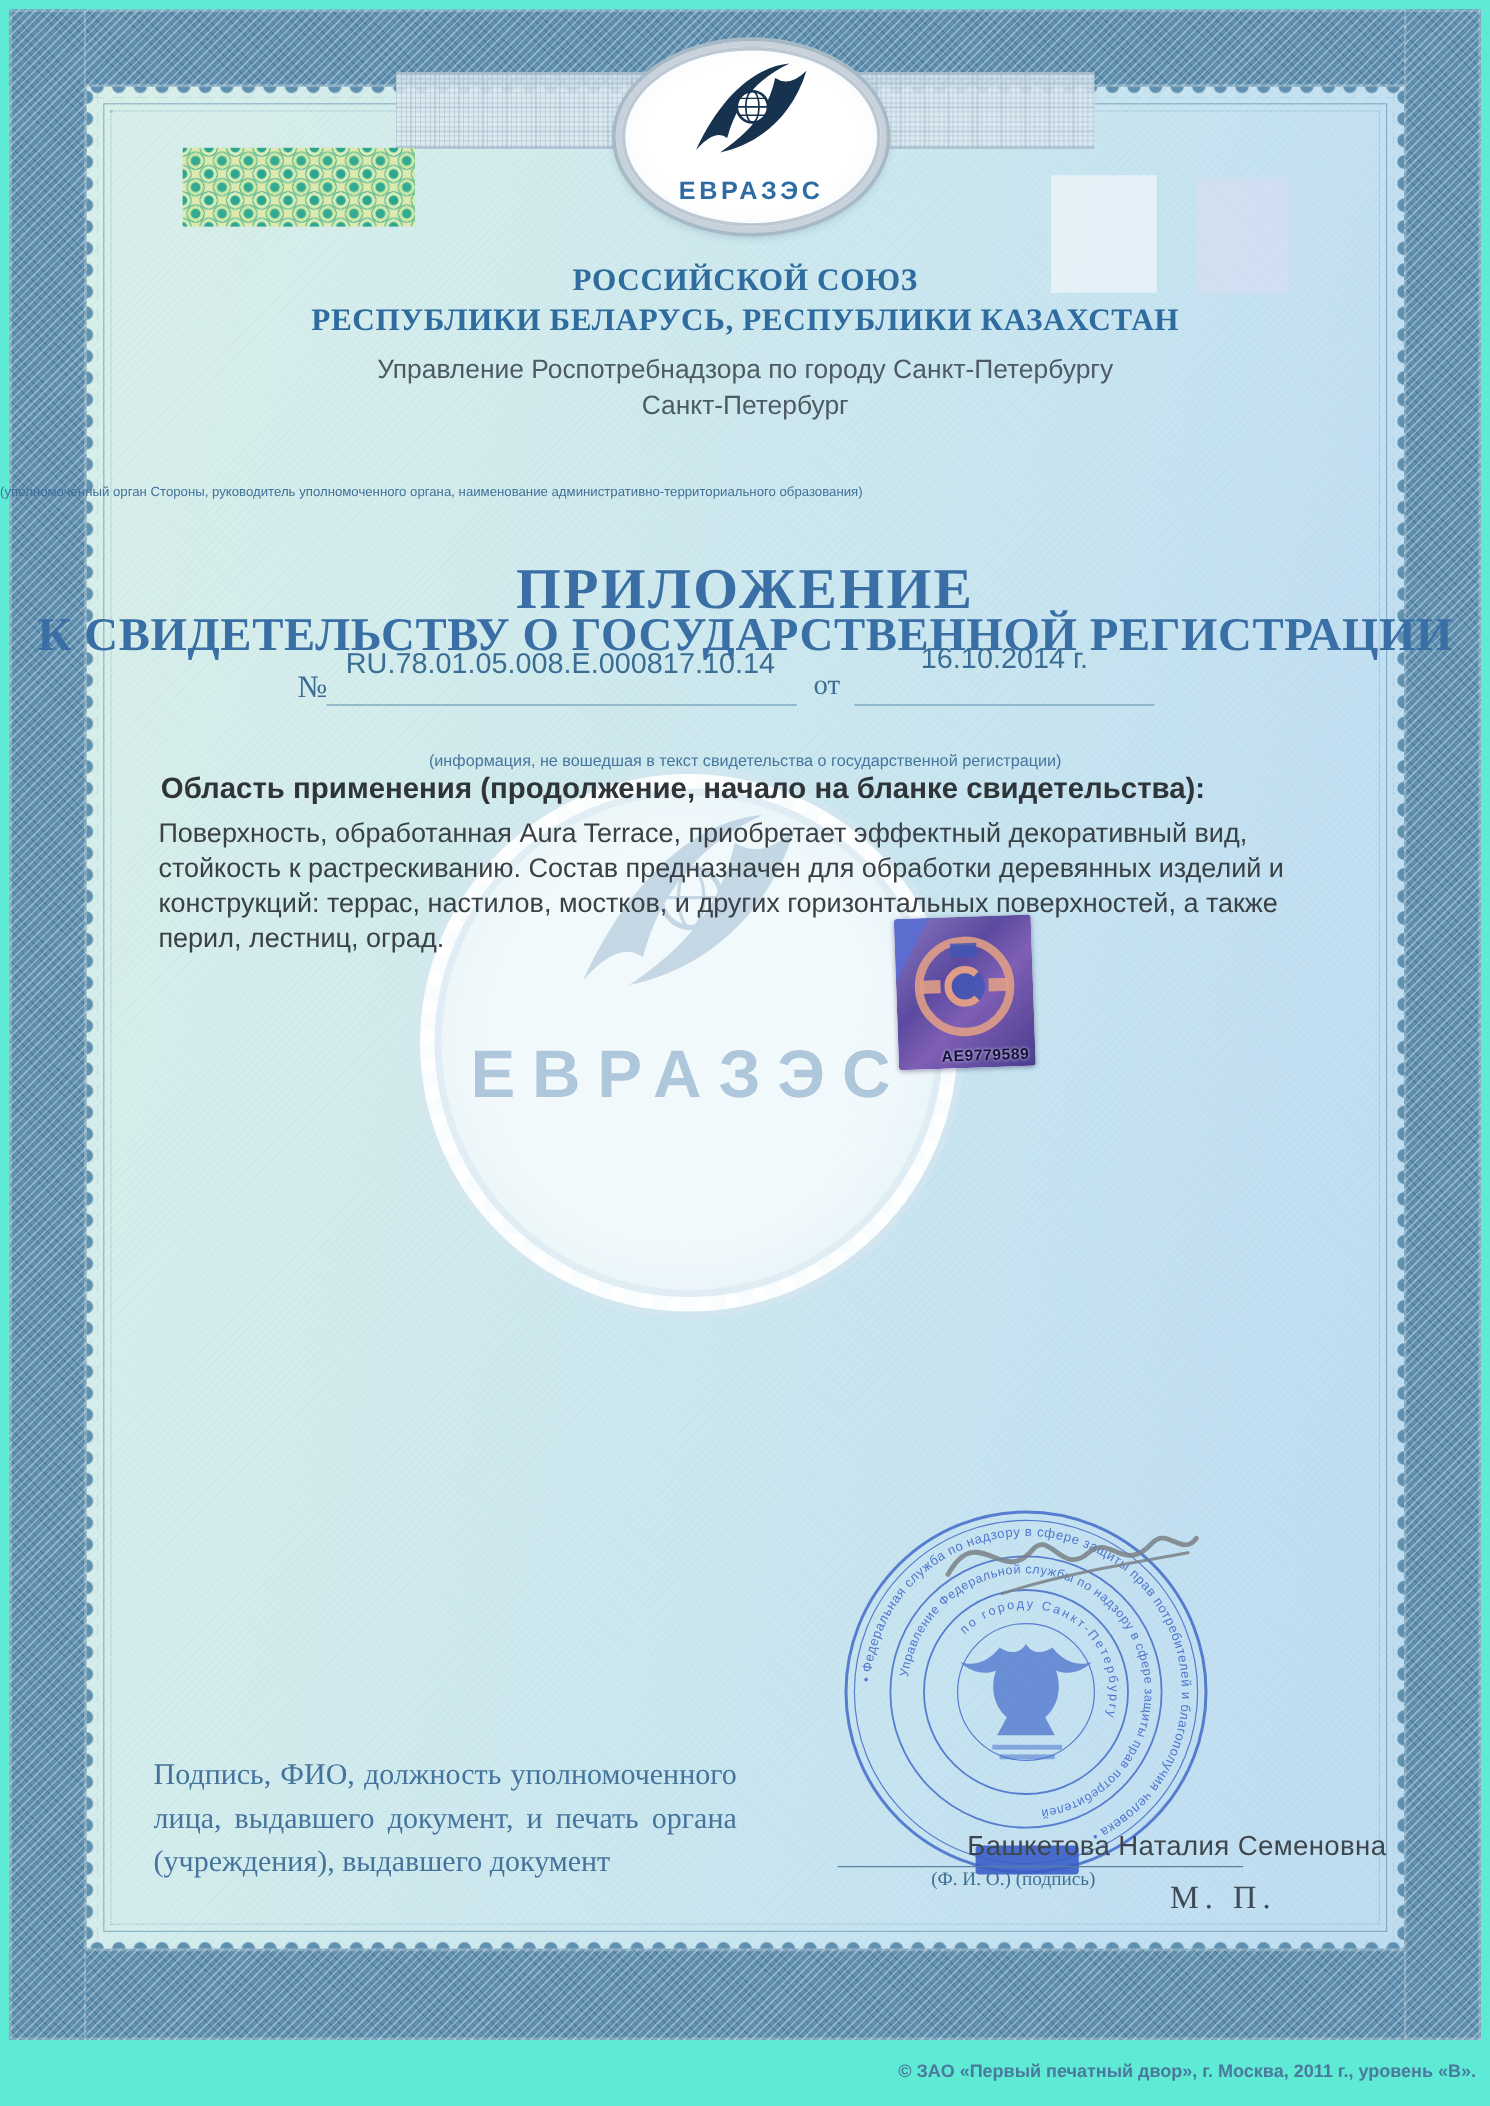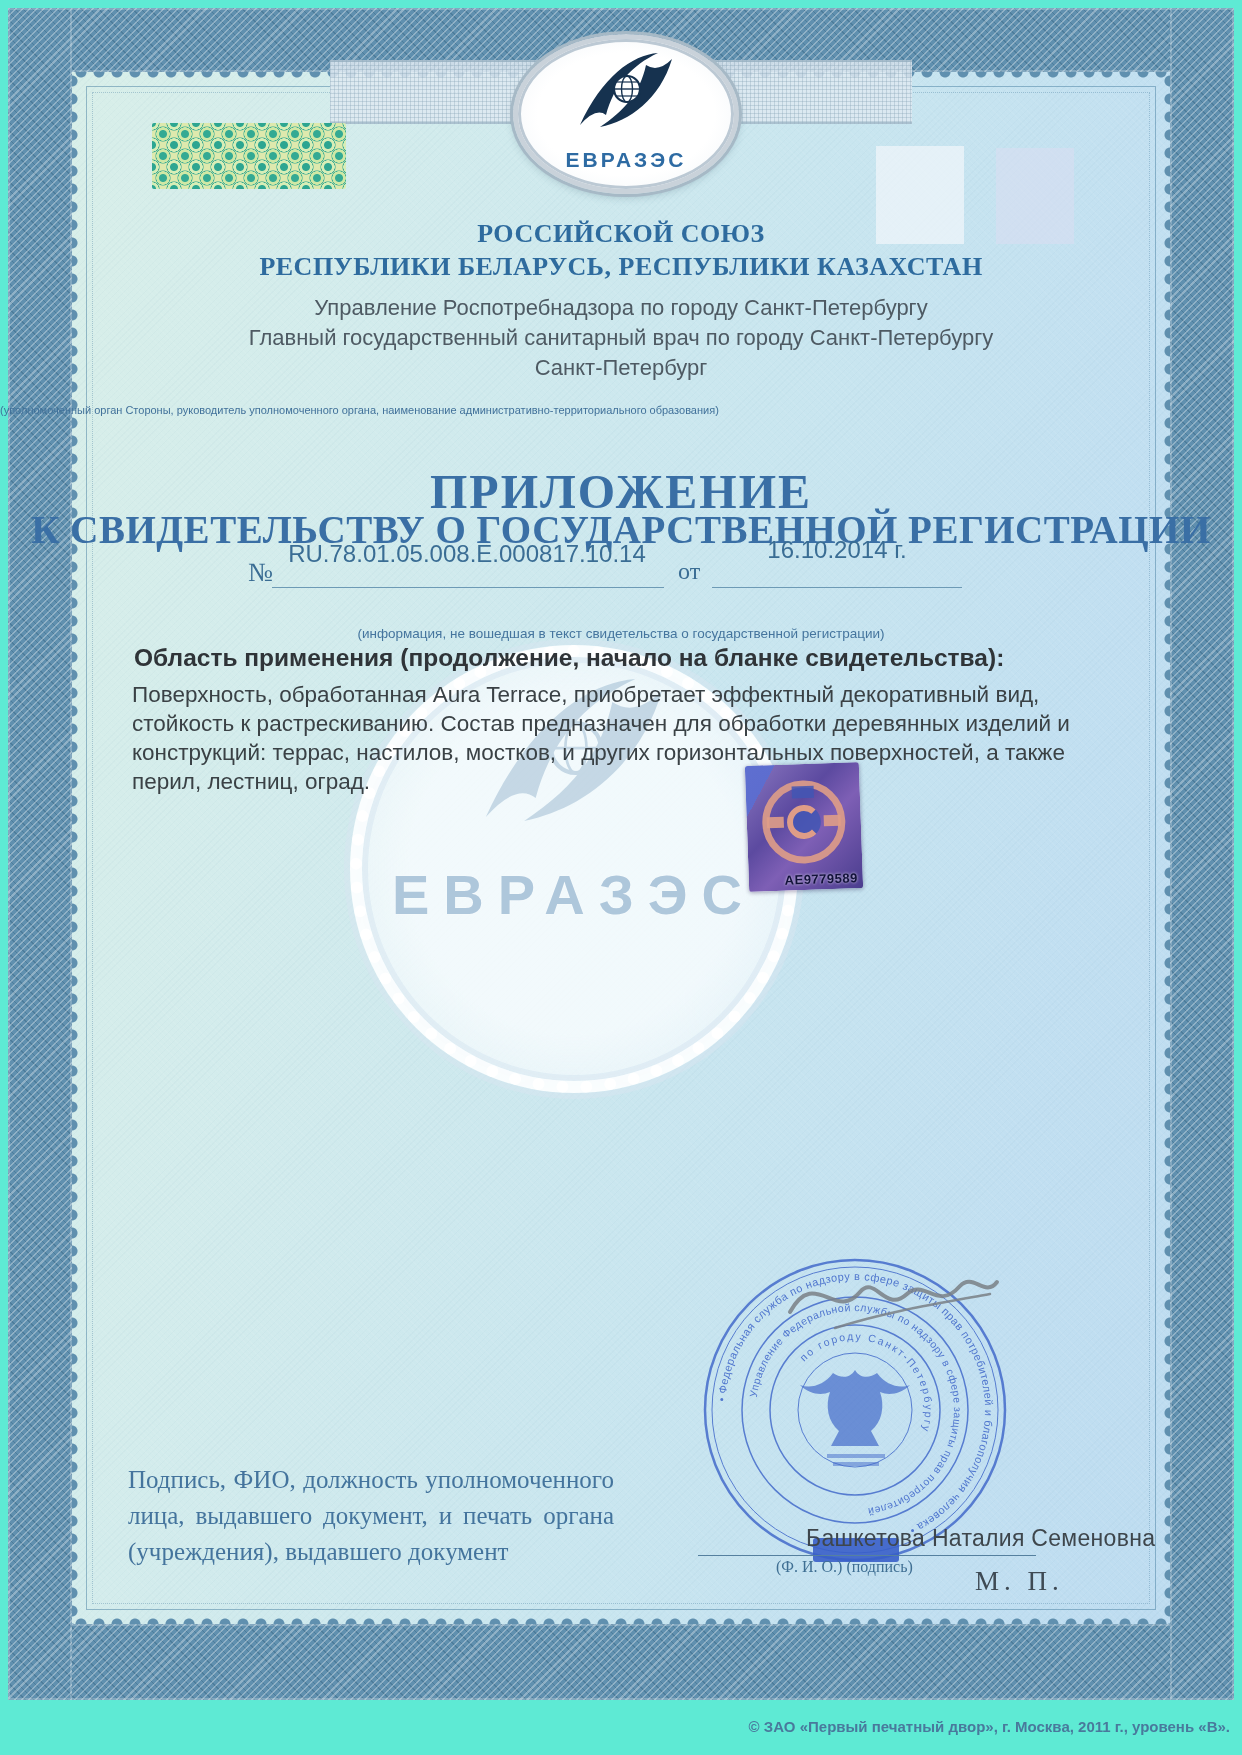--- a/index.html
+++ b/index.html
@@ -162,21 +162,20 @@
     </svg>
     <div class="emblem-label">ЕВРАЗЭС</div>
   </div>
 
   <div class="union">
     <div>РОССИЙСКОЙ СОЮЗ</div>
     <div>РЕСПУБЛИКИ БЕЛАРУСЬ, РЕСПУБЛИКИ КАЗАХСТАН</div>
   </div>
   <div class="authority">
     <div>Управление Роспотребнадзора по городу Санкт-Петербургу</div>
-    <div>Главный государственный санитарный врач по городу Санкт-Петербургу</div>
     <div>Санкт-Петербург</div>
   </div>
   <div class="authority-caption">(уполномоченный орган Стороны, руководитель уполномоченного органа, наименование административно-территориального образования)</div>
 
   <div class="title1">ПРИЛОЖЕНИЕ</div>
   <div class="title2">К СВИДЕТЕЛЬСТВУ О ГОСУДАРСТВЕННОЙ РЕГИСТРАЦИИ</div>
 
   <div class="numrow">
     <span class="num-label">№</span>
     <span class="num-value">RU.78.01.05.008.E.000817.10.14</span>

